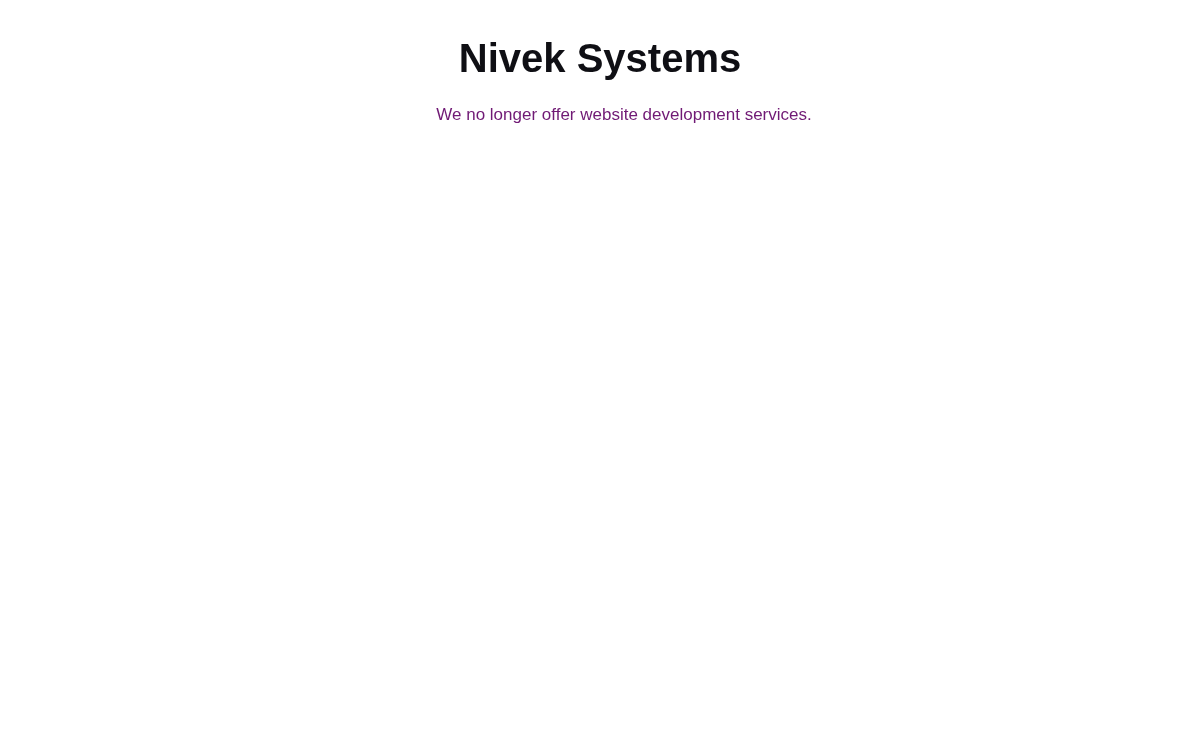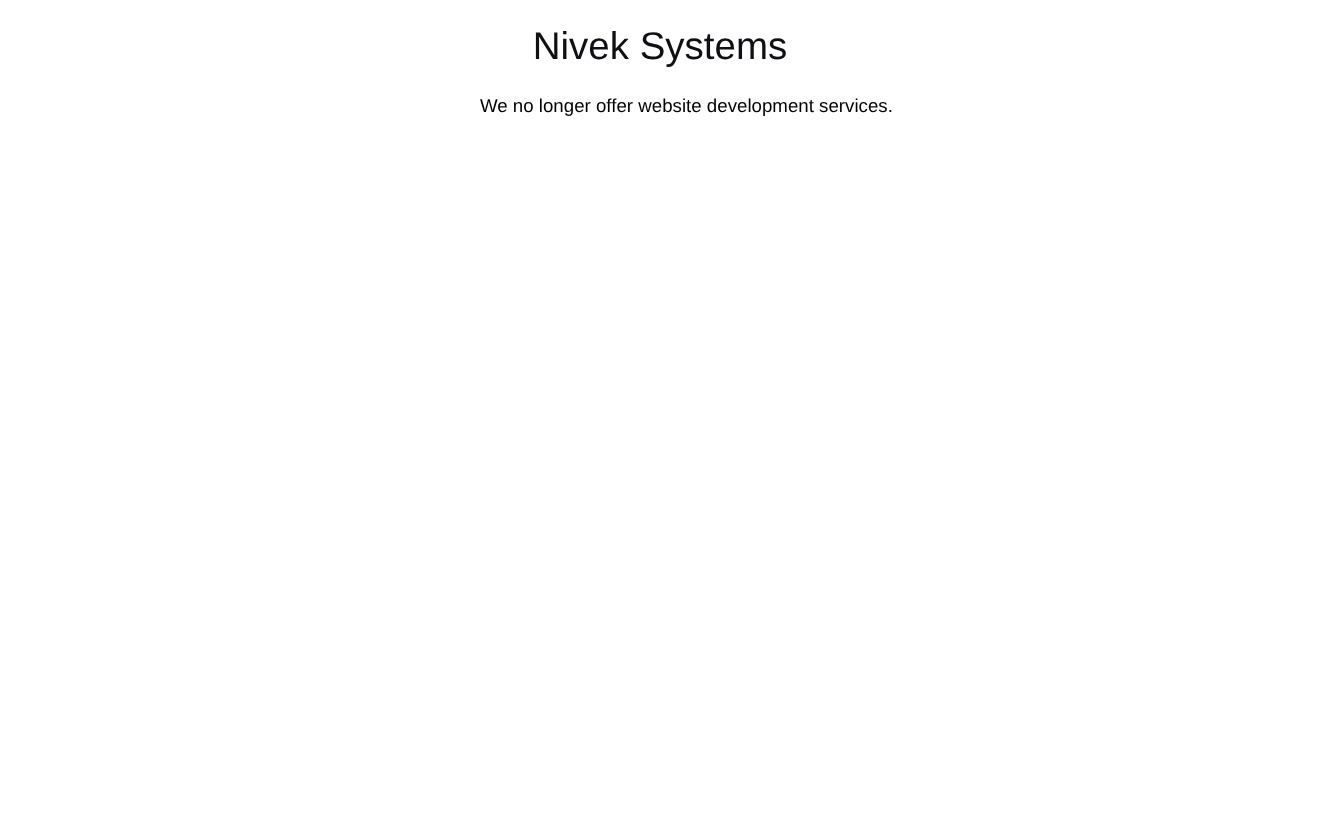--- a/index.html
+++ b/index.html
@@ -12,33 +12,33 @@
     font-family: "Liberation Sans", "DejaVu Sans", sans-serif;
   }
   .page {
     width: 1200px;
     height: 740px;
     box-sizing: border-box;
     padding-top: 21px;
     text-align: center;
   }
   .page-title {
-    margin: 0 auto 21px auto;
-    font-size: 35px;
-    font-weight: 400;
+    margin: 12px auto 21px auto;
+    font-size: 40px;
+    font-weight: 700;
     line-height: 1.25;
     color: #0f0f14;
     letter-spacing: 0px;
   }
   .notice-message {
     margin: 12px auto;
     font-size: 17px;
     font-weight: 400;
     line-height: 1.3;
-    color: #000000;
+    color: #701a75;
     padding-left: 48px;
   }
 </style>
 </head>
 <body>
 
 <div class="page">
   <h1 class="page-title">Nivek Systems</h1>
   <p class="notice-message">We no longer offer website development services.</p>
 </div>

